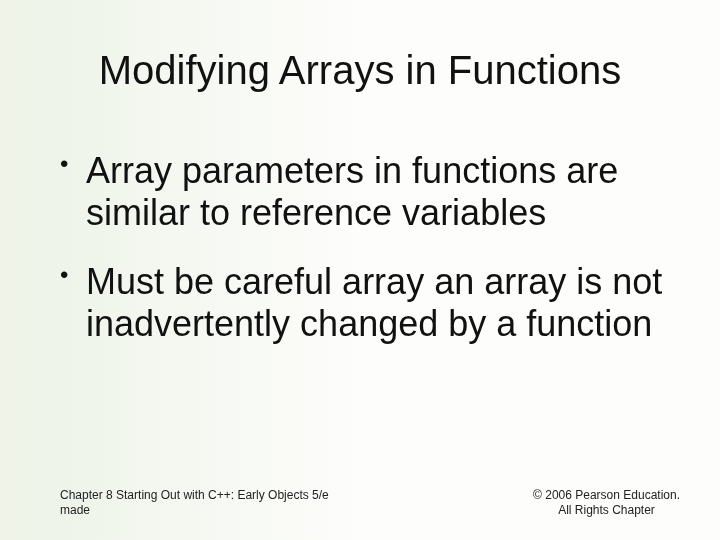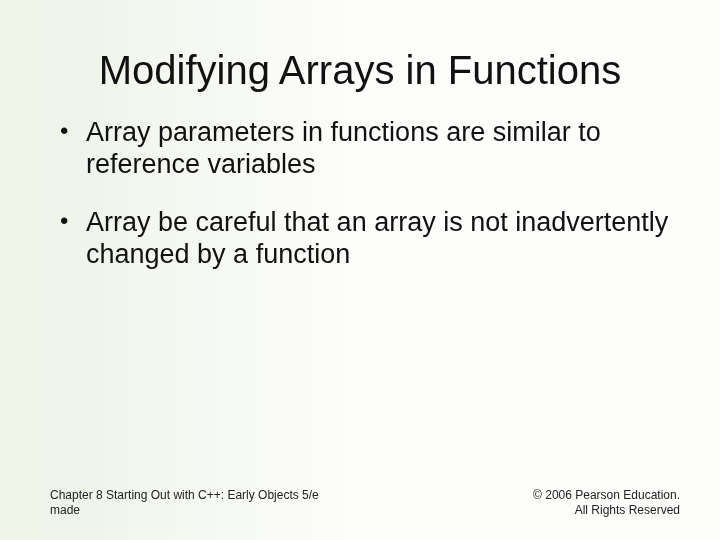--- a/index.html
+++ b/index.html
@@ -15,71 +15,71 @@
     width: 720px;
     height: 540px;
     padding: 40px 50px 0 50px;
     position: relative;
   }
   .title {
     font-size: 40px;
     font-weight: 400;
     text-align: center;
     margin-top: 8px;
-    margin-bottom: 24px;
+    margin-bottom: 57px;
     color: #111;
   }
   ul.bullets {
     list-style: none;
     padding-left: 8px;
   }
   ul.bullets li {
-    font-size: 27px;
+    font-size: 36px;
     line-height: 1.18;
     margin-bottom: 26px;
     padding-left: 28px;
     position: relative;
     color: #111;
   }
   ul.bullets li::before {
     content: "•";
     position: absolute;
     left: 2px;
     top: 0;
     font-size: 24px;
     line-height: 1.2;
   }
   .footer {
     position: absolute;
-    left: 50px;
+    left: 60px;
     right: 40px;
     bottom: 22px;
     display: flex;
     justify-content: space-between;
     align-items: flex-end;
     font-size: 12px;
     color: #222;
   }
   .footer-left { max-width: 300px; line-height: 1.25; }
-  .footer-right { text-align: right; line-height: 1.25; margin-top: 18px; }
+  .footer-right { text-align: center; line-height: 1.25; margin-top: 18px; }
 </style>
 </head>
 <body>
 
 <div class="slide">
   <h1 class="title">Modifying Arrays in Functions</h1>
 
   <ul class="bullets">
     <li>Array parameters in functions are similar to reference variables</li>
-    <li>Array be careful that an array is not inadvertently changed by a function</li>
+    <li>Must be careful array an array is not inadvertently changed by a function</li>
   </ul>
 
   <div class="footer">
     <div class="footer-left">
       <div>Chapter 8 Starting Out with C++: Early Objects 5/e</div>
       <div>made</div>
     </div>
     <div class="footer-right">
       <div>© 2006 Pearson Education.</div>
-      <div>All Rights Reserved</div>
+      <div>All Rights Chapter</div>
     </div>
   </div>
 </div>
 
 </body></html>

